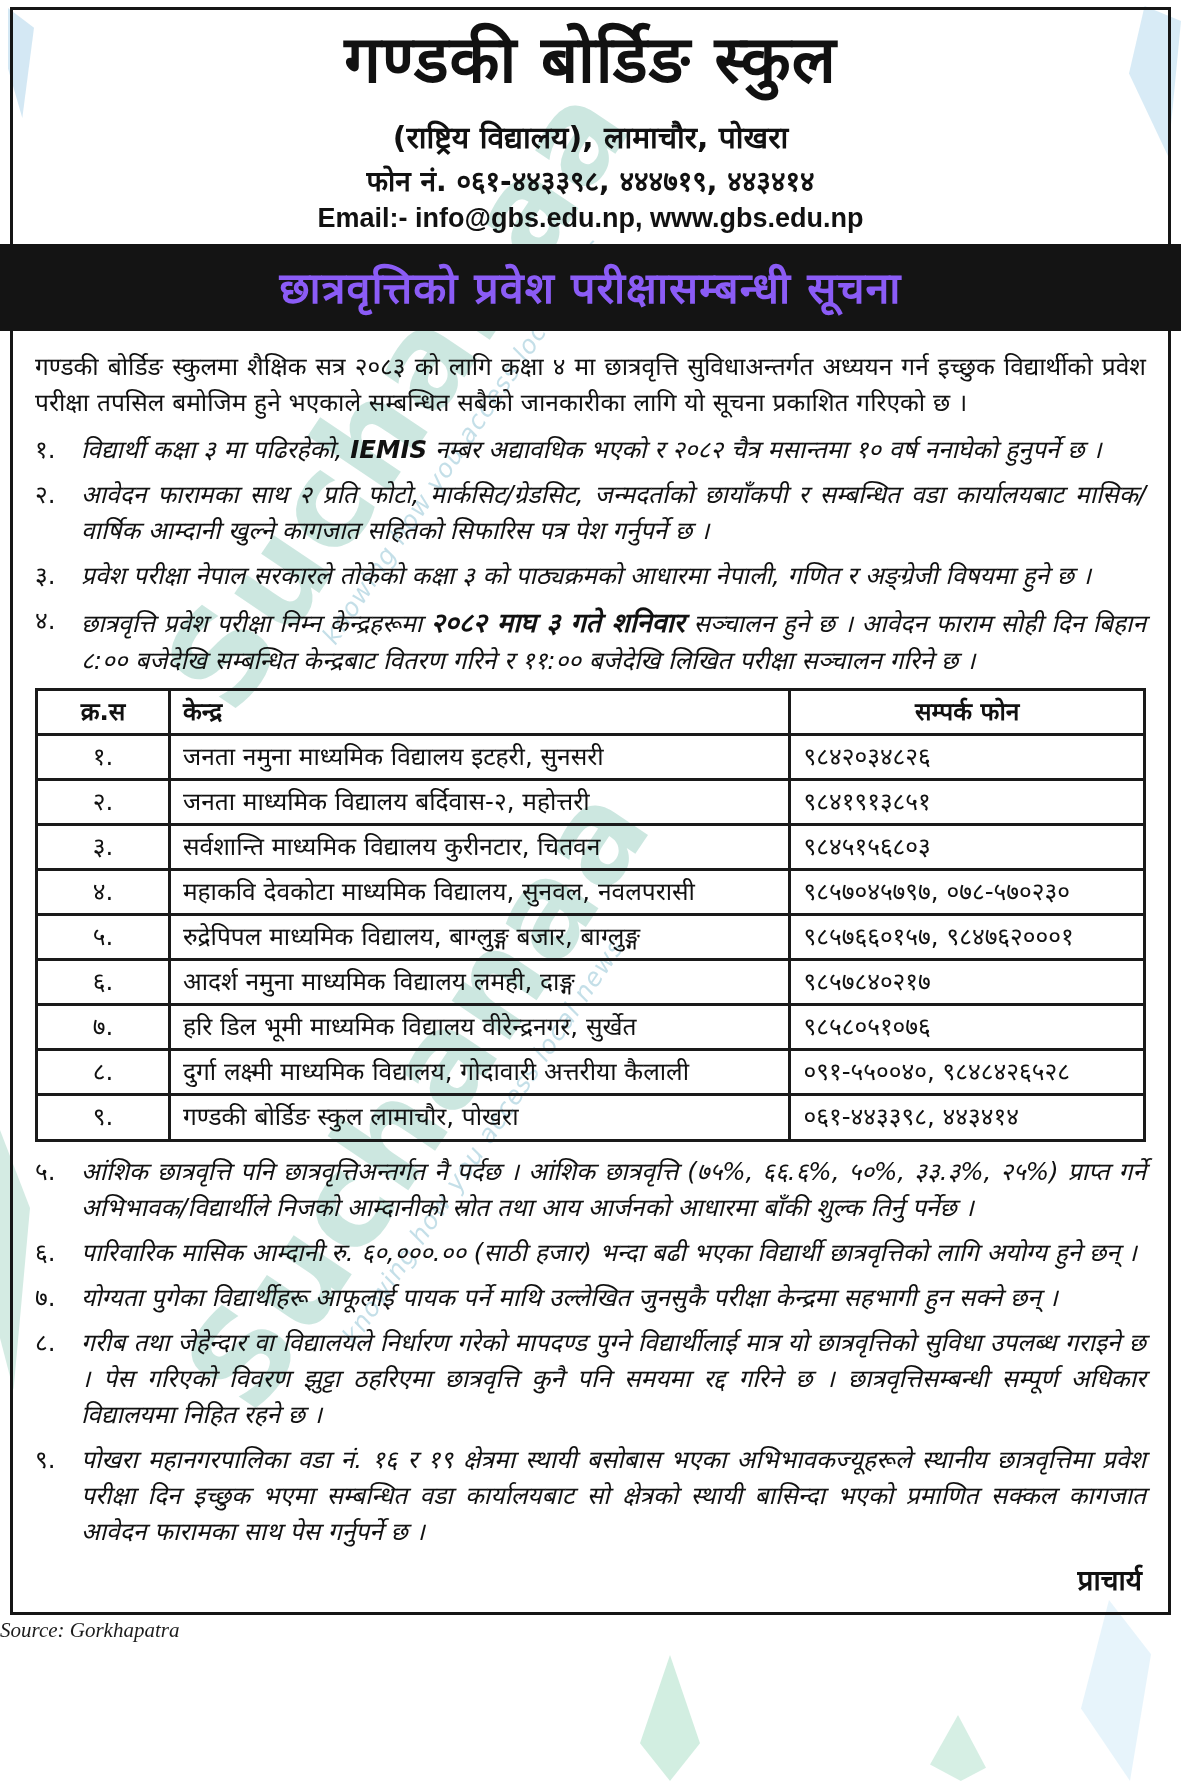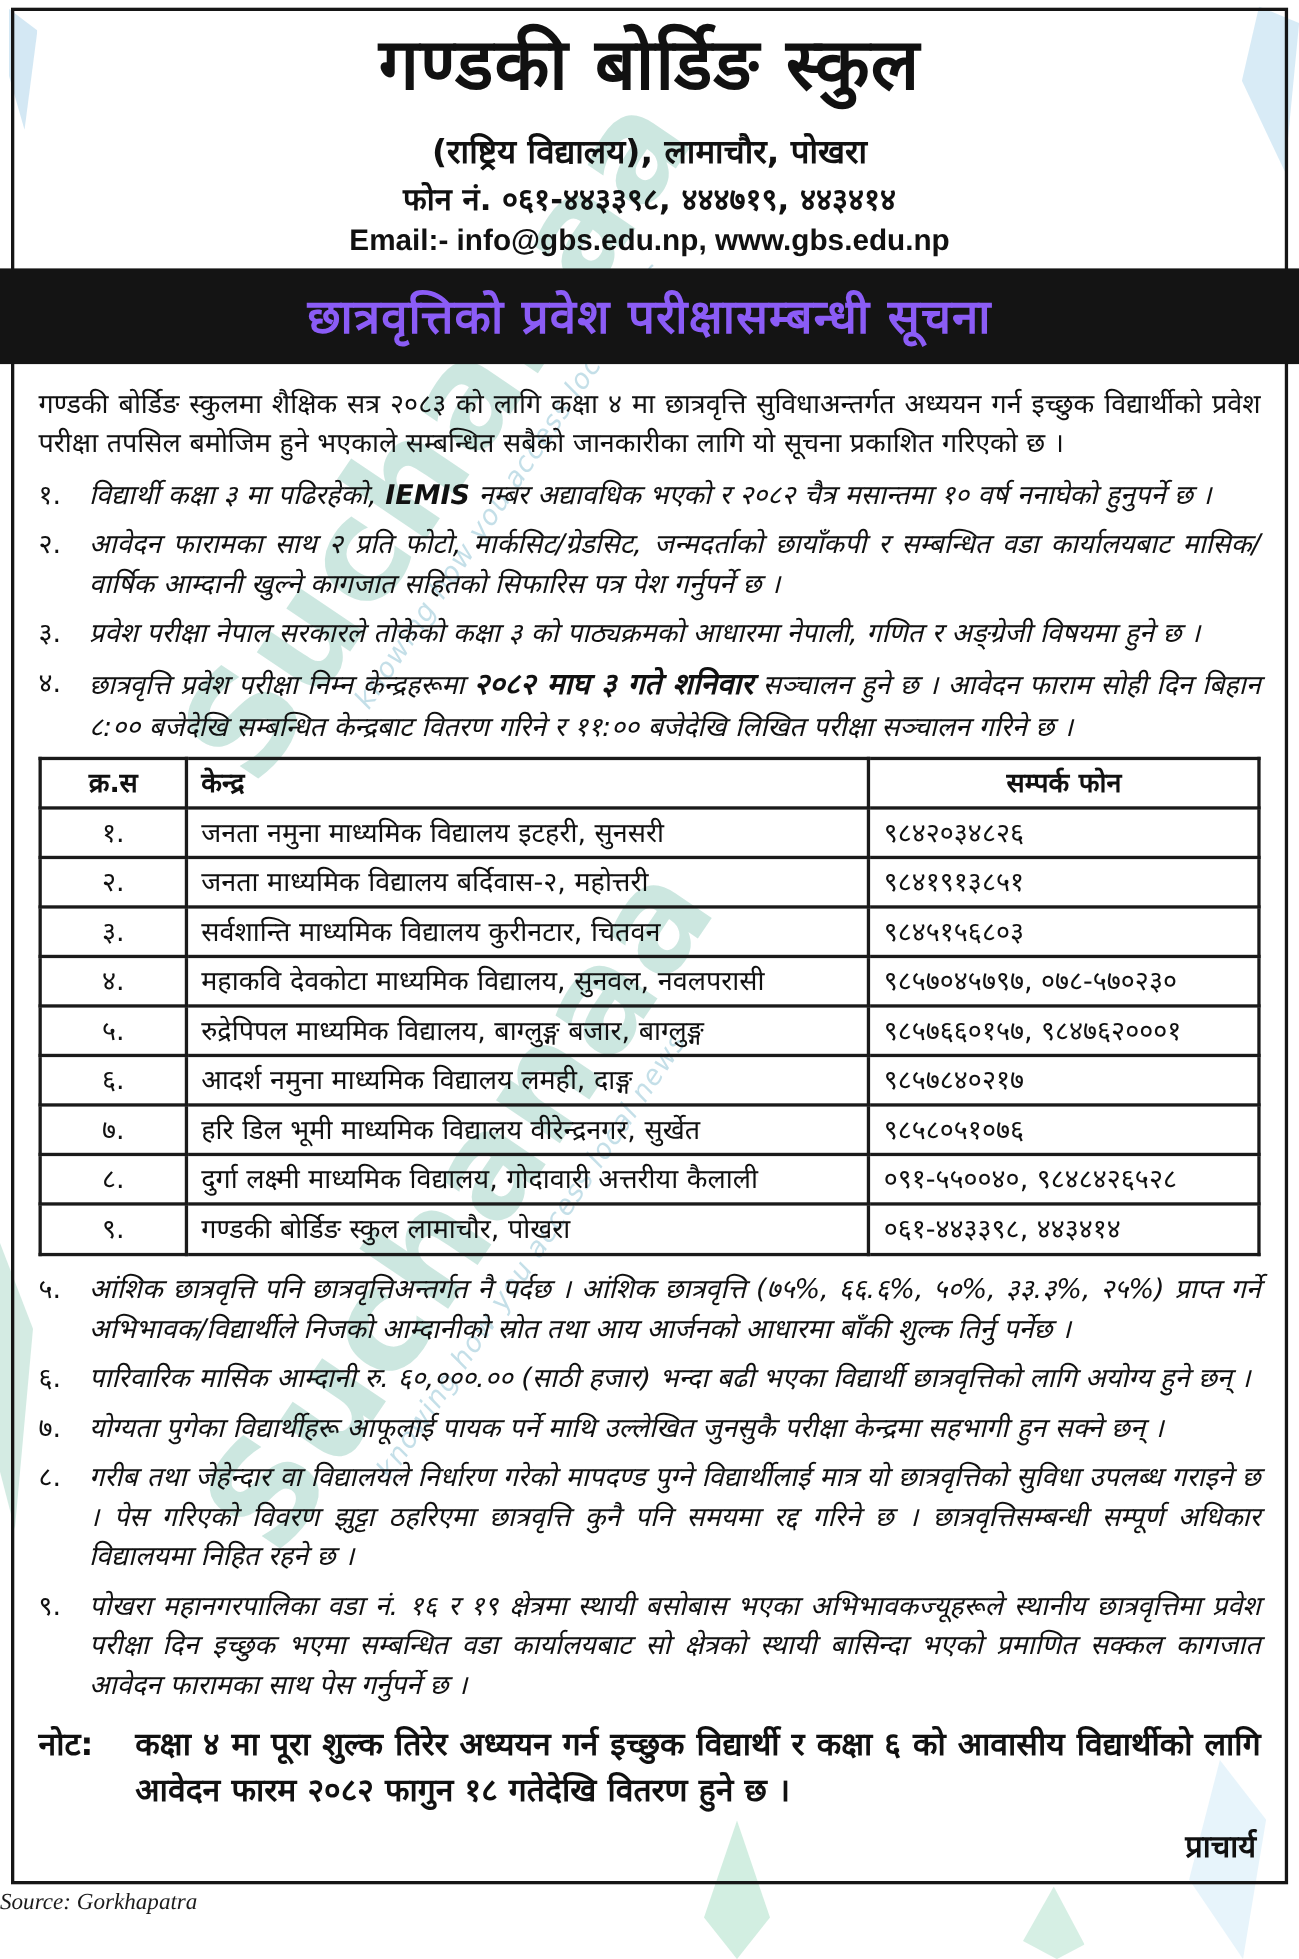--- a/index.html
+++ b/index.html
@@ -330,24 +330,20 @@
         <div class="num-item">
           <span class="n">८.</span>
           <span class="t">गरीब तथा जेहेन्दार वा विद्यालयले निर्धारण गरेको मापदण्ड पुग्ने विद्यार्थीलाई मात्र यो छात्रवृत्तिको सुविधा उपलब्ध गराइने छ । पेस गरिएको विवरण झुट्टा ठहरिएमा छात्रवृत्ति कुनै पनि समयमा रद्द गरिने छ । छात्रवृत्तिसम्बन्धी सम्पूर्ण अधिकार विद्यालयमा निहित रहने छ ।</span>
         </div>
         <div class="num-item">
           <span class="n">९.</span>
           <span class="t">पोखरा महानगरपालिका वडा नं. १६ र १९ क्षेत्रमा स्थायी बसोबास भएका अभिभावकज्यूहरूले स्थानीय छात्रवृत्तिमा प्रवेश परीक्षा दिन इच्छुक भएमा सम्बन्धित वडा कार्यालयबाट सो क्षेत्रको स्थायी बासिन्दा भएको प्रमाणित सक्कल कागजात आवेदन फारामका साथ पेस गर्नुपर्ने छ ।</span>
         </div>
       </div>
 
-      <div class="note">
-        <span class="note-label">नोट:</span>
-        <span class="note-text">कक्षा ४ मा पूरा शुल्क तिरेर अध्ययन गर्न इच्छुक विद्यार्थी र कक्षा ६ को आवासीय विद्यार्थीको लागि आवेदन फारम २०८२ फागुन १८ गतेदेखि वितरण हुने छ ।</span>
-      </div>
 
       <div class="signature">प्राचार्य</div>
 
     </div>
   </div>
 
   <div class="source">Source: Gorkhapatra</div>
 
 </div>
 

